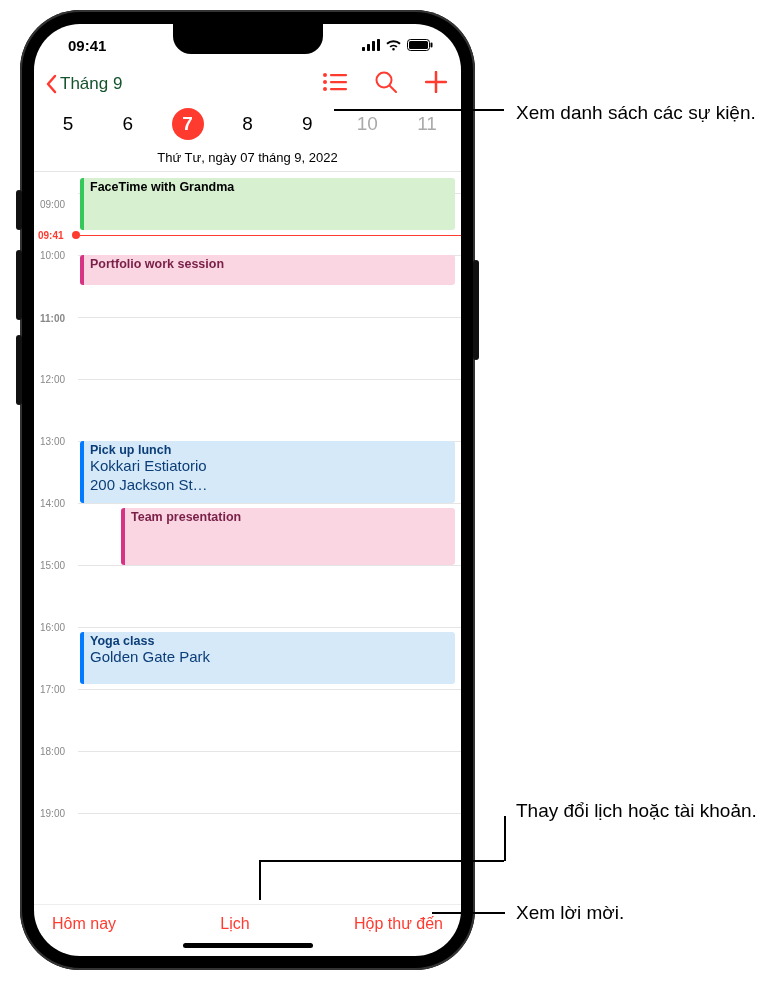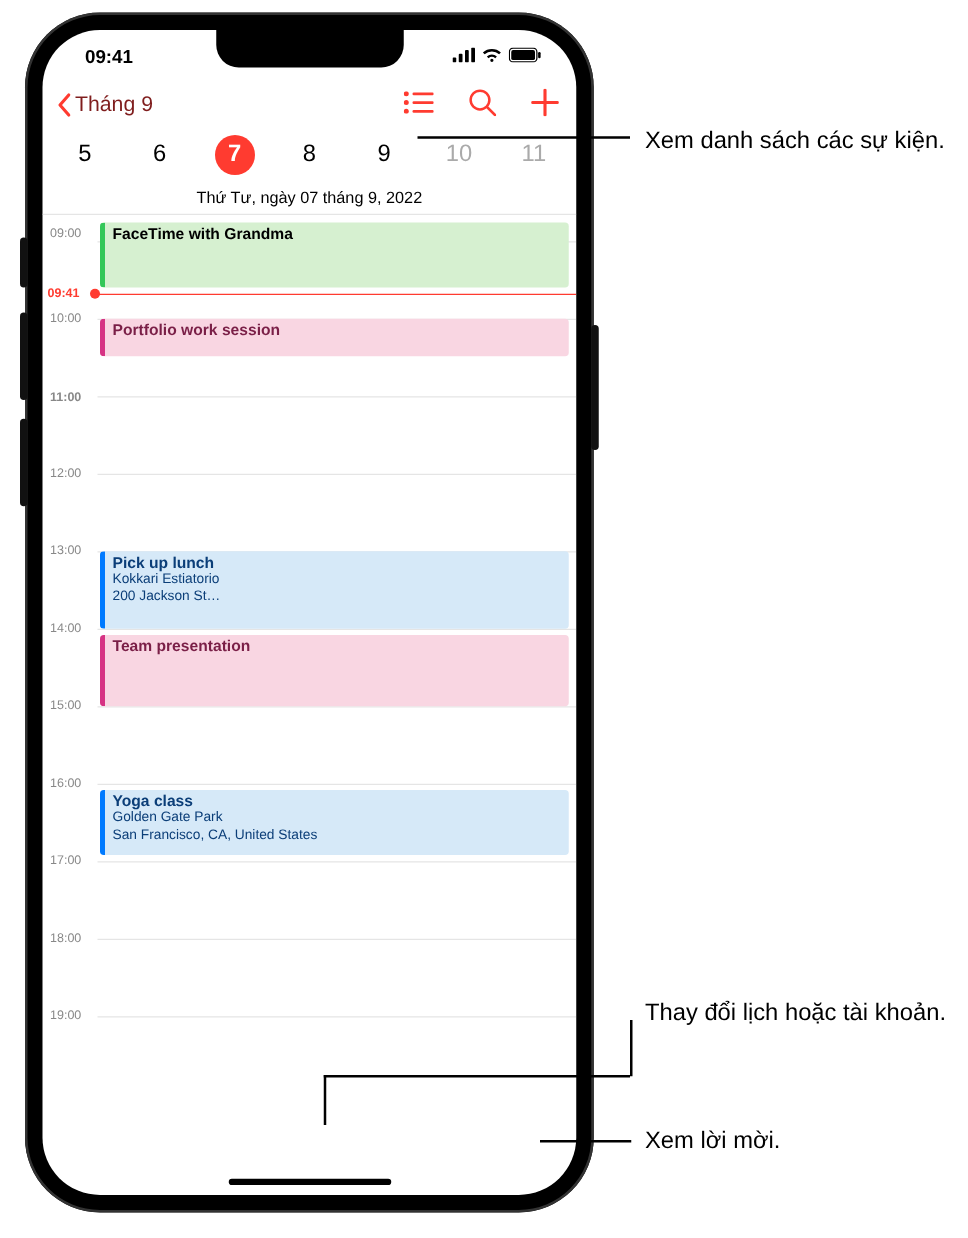--- a/index.html
+++ b/index.html
@@ -62,21 +62,21 @@
   }
   .status-right { display: flex; align-items: center; gap: 5px; }
   .nav {
     display: flex;
     align-items: center;
     padding: 2px 14px 6px 10px;
     height: 40px;
   }
   .back {
     display: flex; align-items: center;
-    color: #7f1d1d; font-size: 17px;
+    color: #14532d; font-size: 17px;
     gap: 2px;
   }
   .spacer { flex: 1; }
   .nav-icons { display: flex; gap: 28px; align-items: center; color: #ff3b30; }
   .week-header {
     display: flex;
     padding: 0 4px;
     border-bottom: 1px solid #ccc;
   }
   .week-header .wd {
@@ -151,21 +151,21 @@
   .event {
     position: absolute;
     left: 46px; right: 6px;
     border-left: 4px solid;
     border-radius: 3px;
     padding: 2px 6px;
     font-size: 12px;
     overflow: hidden;
   }
   .event .title { font-weight: 600; font-size: 12.5px; }
-  .event .sub { font-size: 11px; line-height: 1.25; }
+  .event .sub { font-size: 15px; line-height: 1.25; }
   .ev-green { background: #d6f0d0; border-color: #34c759; color: #000000; }
   .ev-pink  { background: #f9d6e2; border-color: #d63384; color: #7a1f47; }
   .ev-blue  { background: #d6e9f8; border-color: #007aff; color: #0b3e78; }
   .toolbar {
     display: flex;
     justify-content: space-between;
     align-items: center;
     padding: 10px 18px 4px;
     font-size: 16px;
     color: #ff3b30;
@@ -280,21 +280,21 @@
           <span>10</span>
         </div>
       <div class="day wk">
           <span>11</span>
         </div>
     </div>
     <div class="date-label">Thứ Tư, ngày 07 tháng 9, 2022</div>
 
     <div class="timeline" id="timeline">
         <div class="hour-row" style="top: 21.08px; left: 44px;"></div>
-        <div class="hour-label" style="top: 15px;">09:00</div>
+        <div class="hour-label" style="top: 32px;">09:00</div>
         <div class="hour-row" style="top: 83.08px; left: 44px;"></div>
         <div class="hour-label" style="top: 83.08px;">10:00</div>
         <div class="hour-row" style="top: 145.08px; left: 44px;"></div>
         <div class="hour-label" style="top: 146px; font-weight: bold;">11:00</div>
         <div class="hour-row" style="top: 207.08px; left: 44px;"></div>
         <div class="hour-label" style="top: 207.08px;">12:00</div>
         <div class="hour-row" style="top: 269.08px; left: 44px;"></div>
         <div class="hour-label" style="top: 269.08px;">13:00</div>
         <div class="hour-row" style="top: 331.08px; left: 44px;"></div>
         <div class="hour-label" style="top: 331.08px;">14:00</div>
@@ -315,30 +315,34 @@
           <div class="title">FaceTime with Grandma</div>
         </div>
         <div class="event ev-pink" style="top: 83.08px; height: 30px;">
           <div class="title">Portfolio work session</div>
         </div>
         <div class="event ev-blue" style="top: 269.08px; height: 62px;">
           <div class="title">Pick up lunch</div>
           <div class="sub">Kokkari Estiatorio</div>
           <div class="sub">200 Jackson St…</div>
         </div>
-        <div class="event ev-pink" style="top: 336.04px; height: 57.04px;">
+        <div class="event ev-pink" style="top: 336.04px; height: 57.04px; margin-left: 41px;">
           <div class="title">Team presentation</div>
         </div>
         <div class="event ev-blue" style="top: 460.04px; height: 52px;">
           <div class="title">Yoga class</div>
           <div class="sub">Golden Gate Park</div>
-          <div class="sub">San Francisco, CA, United States</div>
         </div>
       </div>
 
+    <div class="toolbar">
+      <span>Hôm nay</span>
+      <span>Lịch</span>
+      <span>Hộp thư đến</span>
+    </div>
     <div class="home-ind"></div>
   </div>
 </div>
 
 <div class="callout-line" style="left:334px; top:109px; width:170px; height:1.5px;"></div>
 <div class="callout" style="left:516px; top:100px;">Xem danh sách các sự kiện.</div>
 
 <div class="callout-line" style="left:259px; top:860px; width:1.5px; height:40px;"></div>
 <div class="callout-line" style="left:259px; top:860px; width:245px; height:1.5px;"></div>
 <div class="callout-line" style="left:504px; top:816px; width:1.5px; height:45px;"></div>

